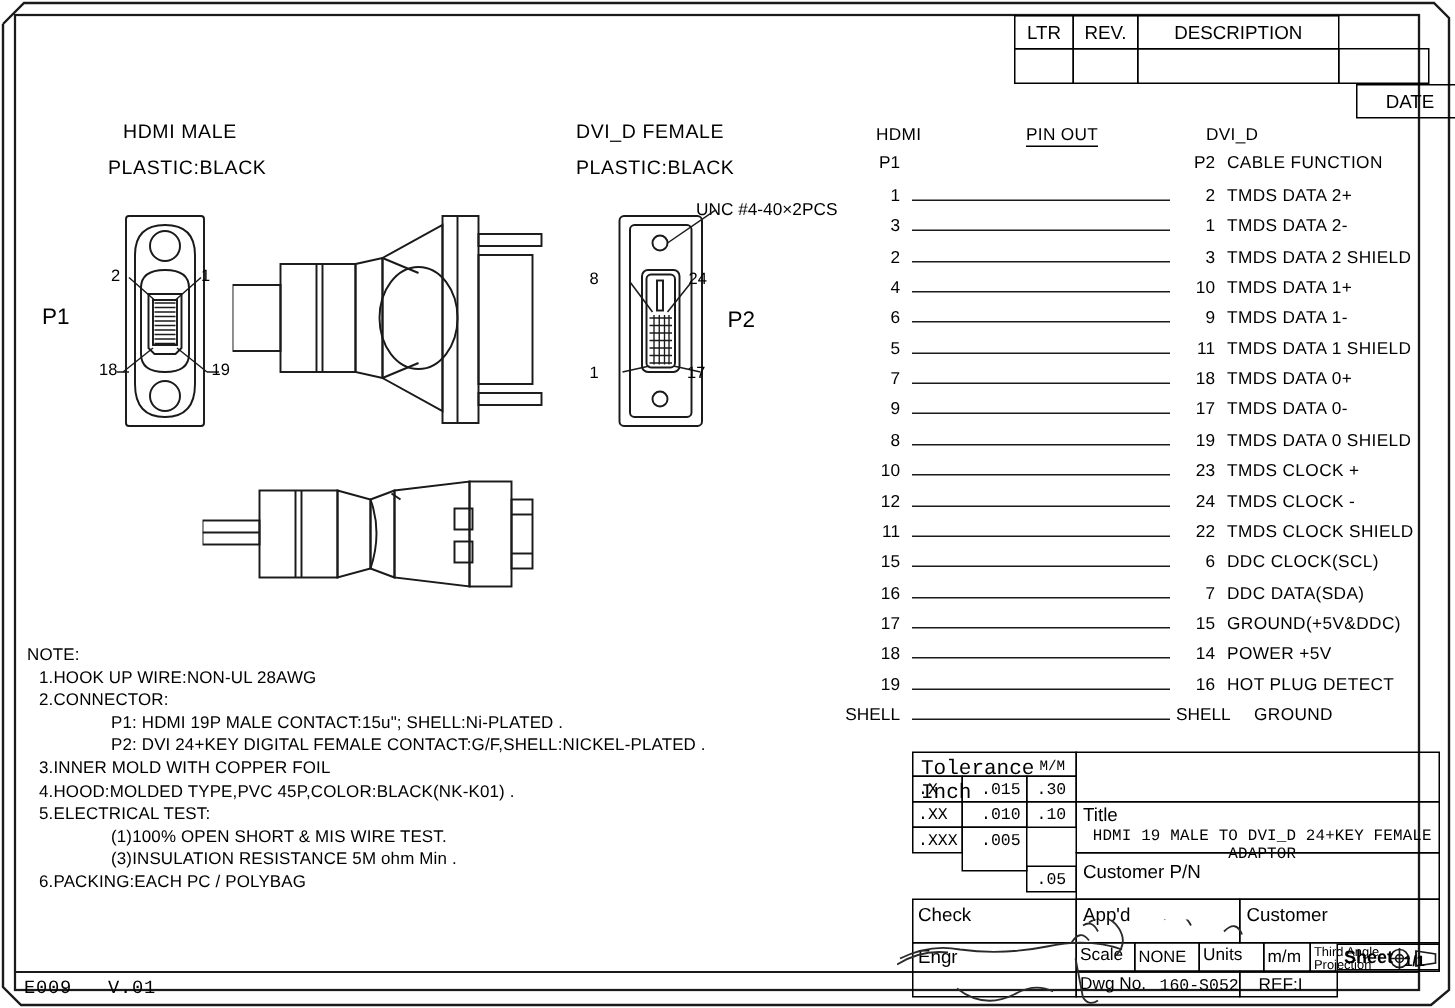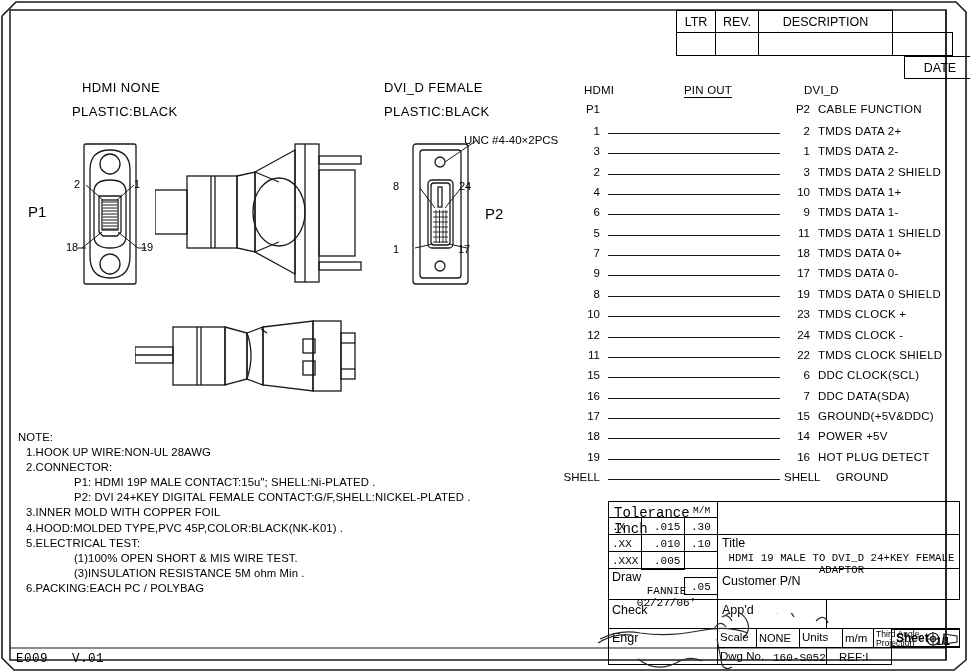--- a/index.html
+++ b/index.html
@@ -87,21 +87,21 @@
     <div class="rt" style="left:228px;top:0;  width:72px;  height:23px;margin-top:46px;">
       <span class="rt-lab">DATE</span>
     </div>
 
     <div class="rt" style="left:0;   top:22px; width:40px;  height:24px;"></div>
     <div class="rt" style="left:39px; top:22px; width:44px;  height:24px;"></div>
     <div class="rt" style="left:82px; top:22px; width:135px; height:24px;"></div>
     <div class="rt" style="left:216px;top:22px; width:61px;  height:24px;"></div>
   </div>
 
-  <div class="t" style="left:82px; top:80px; font-size:13px; letter-spacing:.4px;">HDMI NONE</div>
+  <div class="t" style="left:82px; top:80px; font-size:13px; letter-spacing:.4px;">HDMI MALE</div>
   <div class="t" style="left:72px; top:104px; font-size:13px; letter-spacing:.4px;">PLASTIC:BLACK</div>
   <div class="t" style="left:28px; top:203px; font-size:15px;">P1</div>
 
   <svg class="abs" style="left:60px; top:140px" width="110" height="150">
     <g fill="none" stroke="#1a1a1a" stroke-width="1.3">
       <rect x="24" y="4" width="52" height="140" rx="2"></rect>
       <path d="M30 30 Q30 10 50 10 Q70 10 70 30 L70 116 Q70 138 50 138 Q30 138 30 116 Z"></path>
       <ellipse cx="50" cy="24" rx="10" ry="10"></ellipse>
       <ellipse cx="50" cy="124" rx="10" ry="10"></ellipse>
       <path d="M34 52 Q34 40 50 40 Q66 40 66 52 L66 96 Q66 108 50 108 Q34 108 34 96 Z"></path>
@@ -394,31 +394,27 @@
     <div class="b" style="left:33px; top:33px; width:44px; height:18px;">
       <span class="tb-txt mono" style="left:12px; top:3px; font-size:11px;">.010</span>
     </div>
     <div class="b" style="left:76px; top:33px; width:34px; height:18px;">
       <span class="tb-txt mono" style="left:6px; top:3px; font-size:11px;">.10</span>
     </div>
 
     <div class="b" style="left:0; top:50px; width:34px; height:18px;">
       <span class="tb-txt mono" style="left:3px; top:3px; font-size:11px;text-align:center;">.XXX</span>
     </div>
-    <div class="b" style="left:33px; top:50px; width:44px; height:19px;">
+    <div class="b" style="left:33px; top:50px; width:44px; height:30px;">
       <span class="tb-txt mono" style="left:12px; top:3px; font-size:11px;">.005</span>
     </div>
     <div class="b" style="left:76px; top:50px; width:34px; height:18px;margin-top:26px;">
       <span class="tb-txt mono" style="left:6px; top:3px; font-size:11px;">.05</span>
     </div>
 
-    <div class="b" style="left:0; top:67px; width:110px; height:32px;">
-      <span class="tb-txt" style="left:3px; top:1px; font-size:12.5px;">Draw</span>
-      <span class="tb-txt serif" style="left:7px; top:16px; font-size:11px;">FANNIE 02/27/06'</span>
-    </div>
 
     <div class="b" style="left:0; top:98px; width:110px; height:30px;">
       <span class="tb-txt" style="left:3px; top:3px; font-size:12.5px;">Check</span>
     </div>
 
     <div class="b" style="left:0; top:127px; width:110px; height:37px;">
       <span class="tb-txt" style="left:3px; top:2px; font-size:12.5px;">Engr</span>
     </div>
 
     <div class="b" style="left:109px; top:33px; width:243px; height:35px;">
@@ -427,20 +423,23 @@
     </div>
 
     <div class="b" style="left:109px; top:0; width:243px; height:34px;"></div>
 
     <div class="b" style="left:109px; top:67px; width:243px; height:32px;">
       <span class="tb-txt" style="left:4px; top:5px; font-size:12.5px;">Customer P/N</span>
     </div>
 
     <div class="b" style="left:109px; top:98px; width:110px; height:30px;">
       <span class="tb-txt" style="left:4px; top:3px; font-size:12.5px;">App'd</span>
+    </div>
+    <div class="b" style="left:218px; top:98px; width:134px; height:30px;">
+      <span class="tb-txt" style="left:4px; top:3px; font-size:12.5px;">Customer</span>
     </div>
 
     <div class="b" style="left:109px; top:127px; width:40px; height:20px;">
       <span class="tb-txt" style="left:2px; top:2px; font-size:11.5px;">Scale</span>
     </div>
     <div class="b" style="left:148px; top:127px; width:44px; height:20px;">
       <span class="tb-txt" style="left:2px; top:3px; font-size:11px;">NONE</span>
     </div>
     <div class="b" style="left:191px; top:127px; width:44px; height:20px;">
       <span class="tb-txt" style="left:2px; top:2px; font-size:11.5px;">Units</span>

